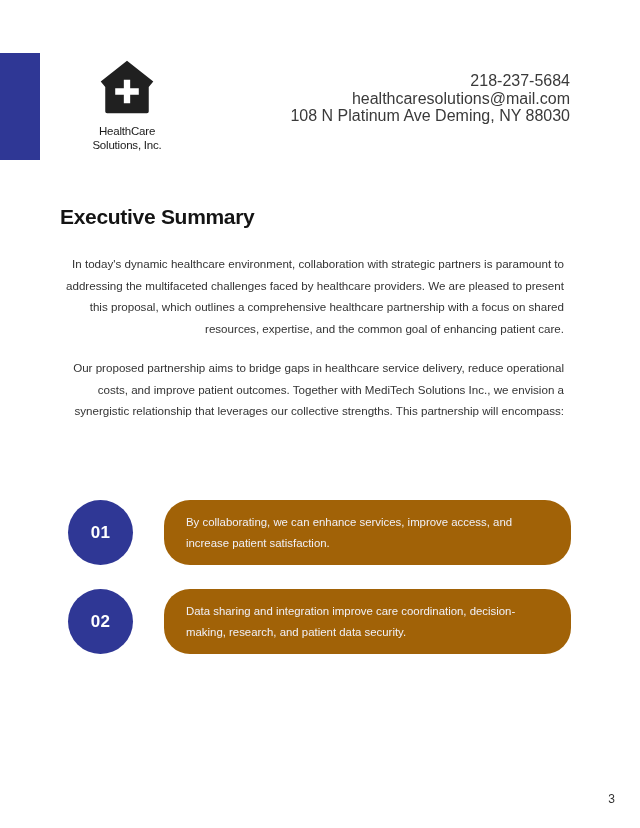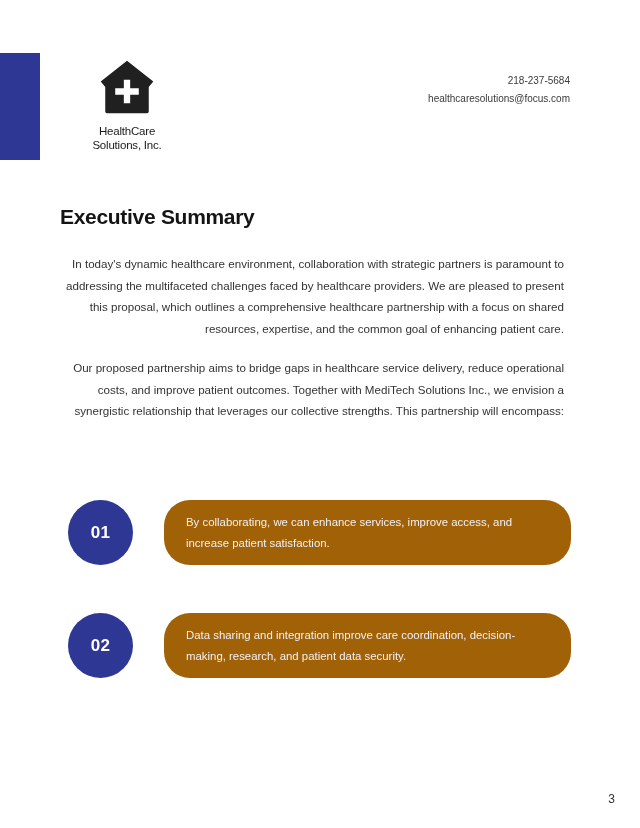--- a/index.html
+++ b/index.html
@@ -69,21 +69,21 @@
   }
 
   .contact {
     position: absolute;
     right: 70px;
     top: 22px;
     text-align: right;
   }
 
   .contact-line {
-    font-size: 10px;
+    font-size: 16px;
     line-height: 17.5px;
     color: #3a3a3a;
   }
 
   
   .content {
     position: absolute;
     left: 60px;
     top: 205px;
     width: 504px;
@@ -111,21 +111,21 @@
   .cards {
     position: absolute;
     left: 0;
     top: 500px;
     width: 640px;
   }
 
   .card-row {
     position: relative;
     height: 65px;
-    margin-bottom: 48px;
+    margin-bottom: 24px;
   }
 
   .card-row:last-child { margin-bottom: 0; }
 
   .card-number {
     position: absolute;
     left: 68px;
     top: 0;
     width: 65px;
     height: 65px;
@@ -181,21 +181,22 @@
       <svg class="brand-logo" viewBox="0 0 64 64">
         <path d="M32 3 L61 26 L56 32 L56 59 Q56 61 54 61 L10 61 Q8 61 8 59 L8 32 L3 26 Z" fill="#202020"></path>
         <path d="M28.5 24 L35.5 24 L35.5 33.5 L45 33.5 L45 40.5 L35.5 40.5 L35.5 50 L28.5 50 L28.5 40.5 L19 40.5 L19 33.5 L28.5 33.5 Z" fill="#ffffff"></path>
       </svg>
       <div class="brand-name">HealthCare
 Solutions, Inc.</div>
     </div>
 
     <div class="contact">
       <div class="contact-line">218-237-5684</div>
-      <div class="contact-line">healthcaresolutions@focus.com</div>
+      <div class="contact-line">healthcaresolutions@mail.com</div>
+      <div class="contact-line">108 N Platinum Ave Deming, NY 88030</div>
     </div>
 
   </div>
 
   <div class="content">
     <h1 class="section-title">Executive Summary</h1>
     <p class="para">In today's dynamic healthcare environment, collaboration with strategic partners is paramount to addressing the multifaceted challenges faced by healthcare providers. We are pleased to present this proposal, which outlines a comprehensive healthcare partnership with a focus on shared resources, expertise, and the common goal of enhancing patient care.</p>
     <p class="para">Our proposed partnership aims to bridge gaps in healthcare service delivery, reduce operational costs, and improve patient outcomes. Together with MediTech Solutions Inc., we envision a synergistic relationship that leverages our collective strengths. This partnership will encompass:</p>
   </div>
 

